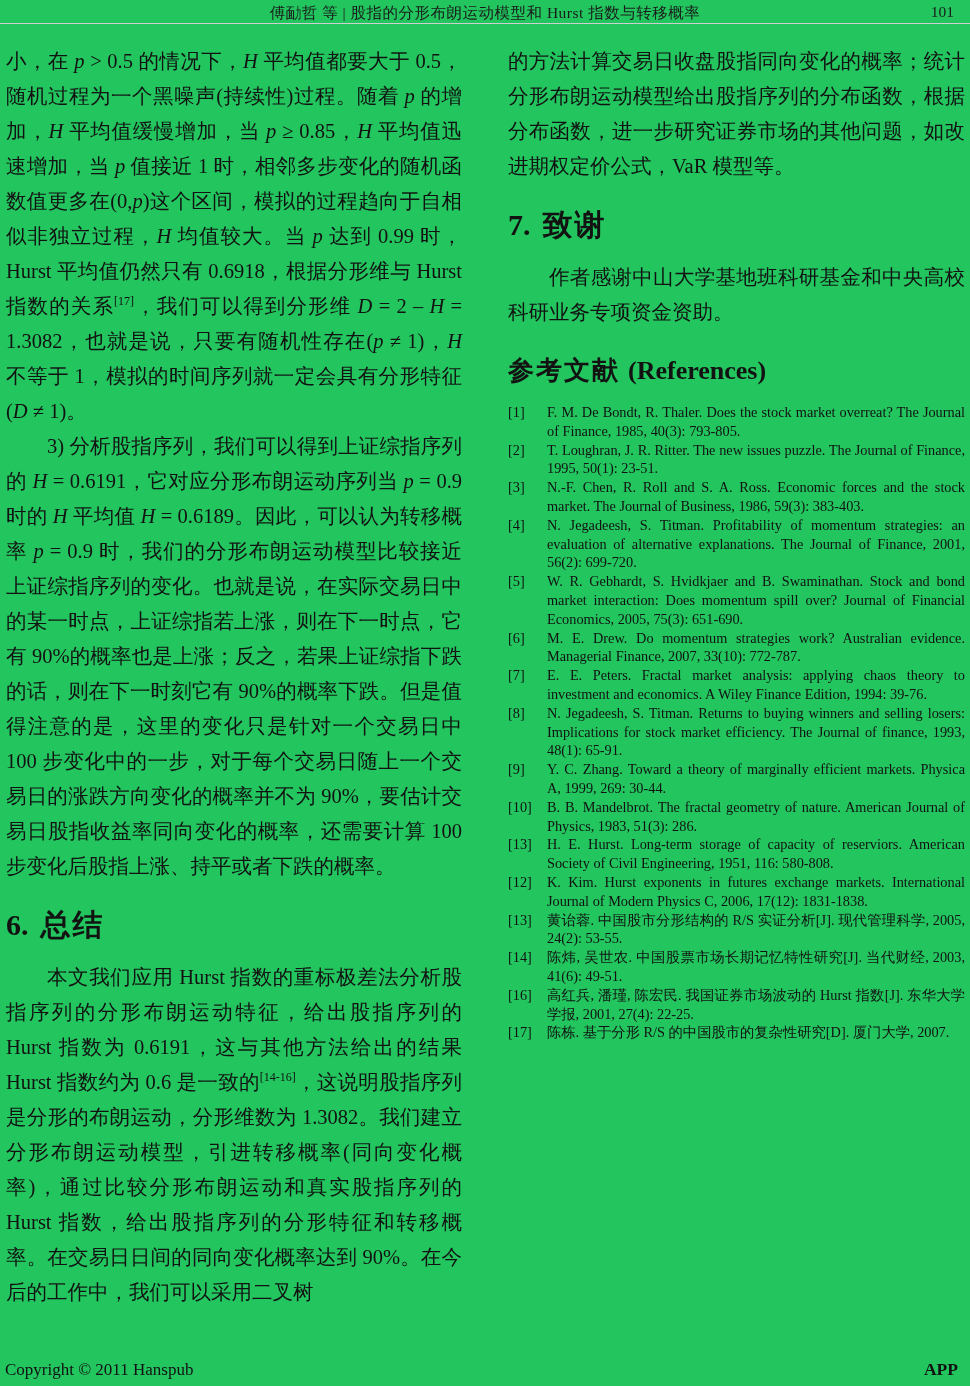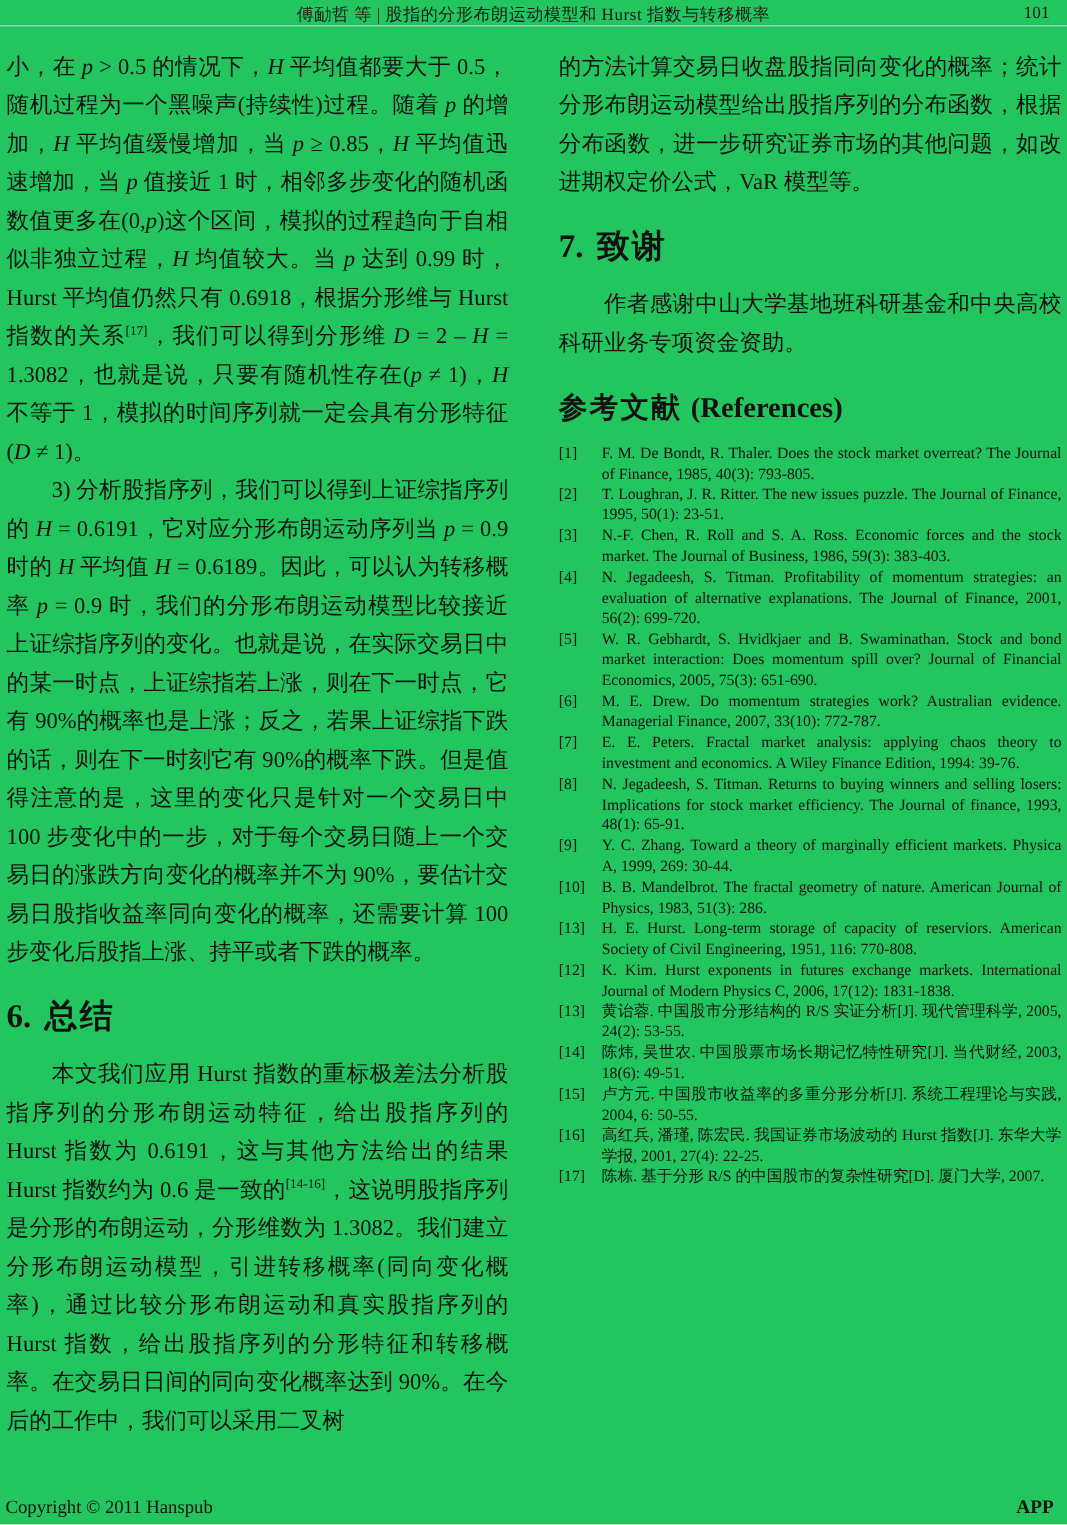--- a/index.html
+++ b/index.html
@@ -130,42 +130,38 @@
     <span class="ref-text">Y. C. Zhang. Toward a theory of marginally efficient markets. Physica A, 1999, 269: 30-44.</span>
   </li>
 
   <li class="ref-item">
     <span class="ref-num">[10]</span>
     <span class="ref-text">B. B. Mandelbrot. The fractal geometry of nature. American Journal of Physics, 1983, 51(3): 286.</span>
   </li>
 
   <li class="ref-item">
     <span class="ref-num">[13]</span>
-    <span class="ref-text">H. E. Hurst. Long-term storage of capacity of reserviors. American Society of Civil Engineering, 1951, 116: 770-808.</span>
+    <span class="ref-text">H. E. Hurst. Long-term storage of capacity of reserviors. American Society of Civil Engineering, 1951, 116: 580-808.</span>
   </li>
 
   <li class="ref-item">
     <span class="ref-num">[12]</span>
     <span class="ref-text">K. Kim. Hurst exponents in futures exchange markets. International Journal of Modern Physics C, 2006, 17(12): 1831-1838.</span>
   </li>
 
   <li class="ref-item">
     <span class="ref-num">[13]</span>
     <span class="ref-text">黄诒蓉. 中国股市分形结构的 R/S 实证分析[J]. 现代管理科学, 2005, 24(2): 53-55.</span>
   </li>
 
   <li class="ref-item">
     <span class="ref-num">[14]</span>
-    <span class="ref-text">陈炜, 吴世农. 中国股票市场长期记忆特性研究[J]. 当代财经, 2003, 18(6): 49-51.</span>
+    <span class="ref-text">陈炜, 吴世农. 中国股票市场长期记忆特性研究[J]. 当代财经, 2003, 41(6): 49-51.</span>
   </li>
 
-  <li class="ref-item">
-    <span class="ref-num">[15]</span>
-    <span class="ref-text">卢方元. 中国股市收益率的多重分形分析[J]. 系统工程理论与实践, 2004, 6: 50-55.</span>
-  </li>
 
   <li class="ref-item">
     <span class="ref-num">[16]</span>
     <span class="ref-text">高红兵, 潘瑾, 陈宏民. 我国证券市场波动的 Hurst 指数[J]. 东华大学学报, 2001, 27(4): 22-25.</span>
   </li>
 
   <li class="ref-item">
     <span class="ref-num">[17]</span>
     <span class="ref-text">陈栋. 基于分形 R/S 的中国股市的复杂性研究[D]. 厦门大学, 2007.</span>
   </li>

